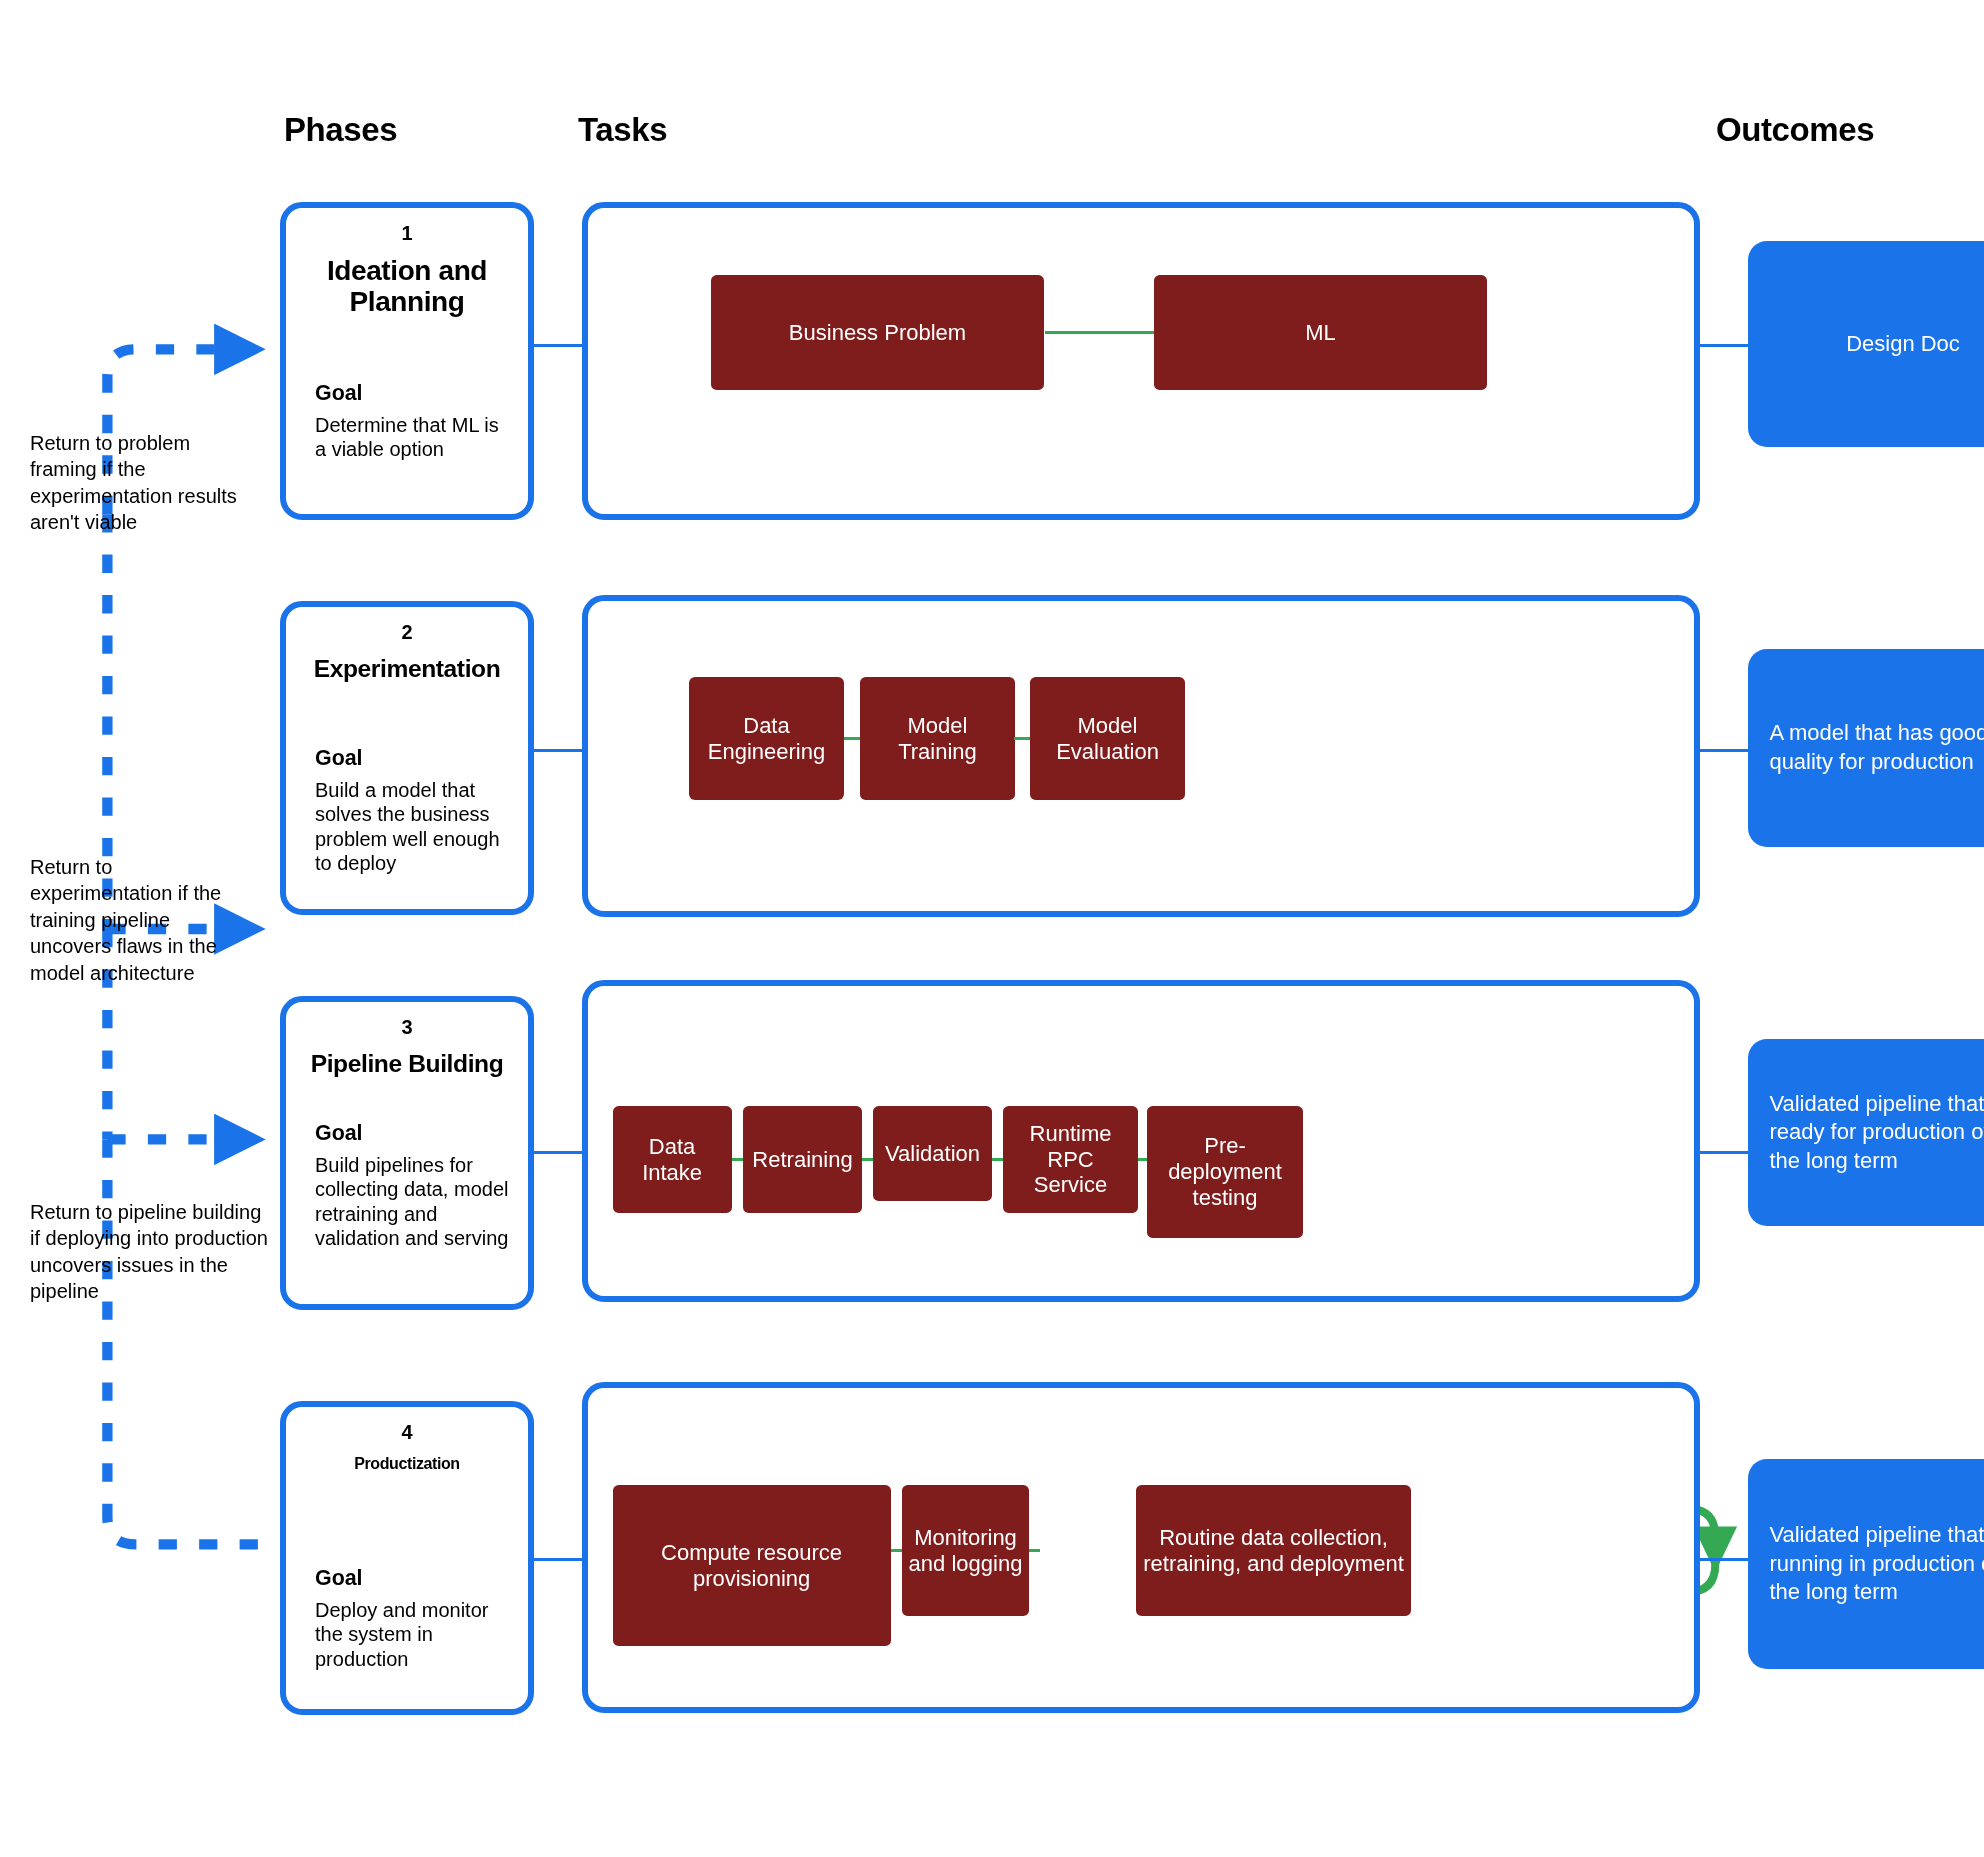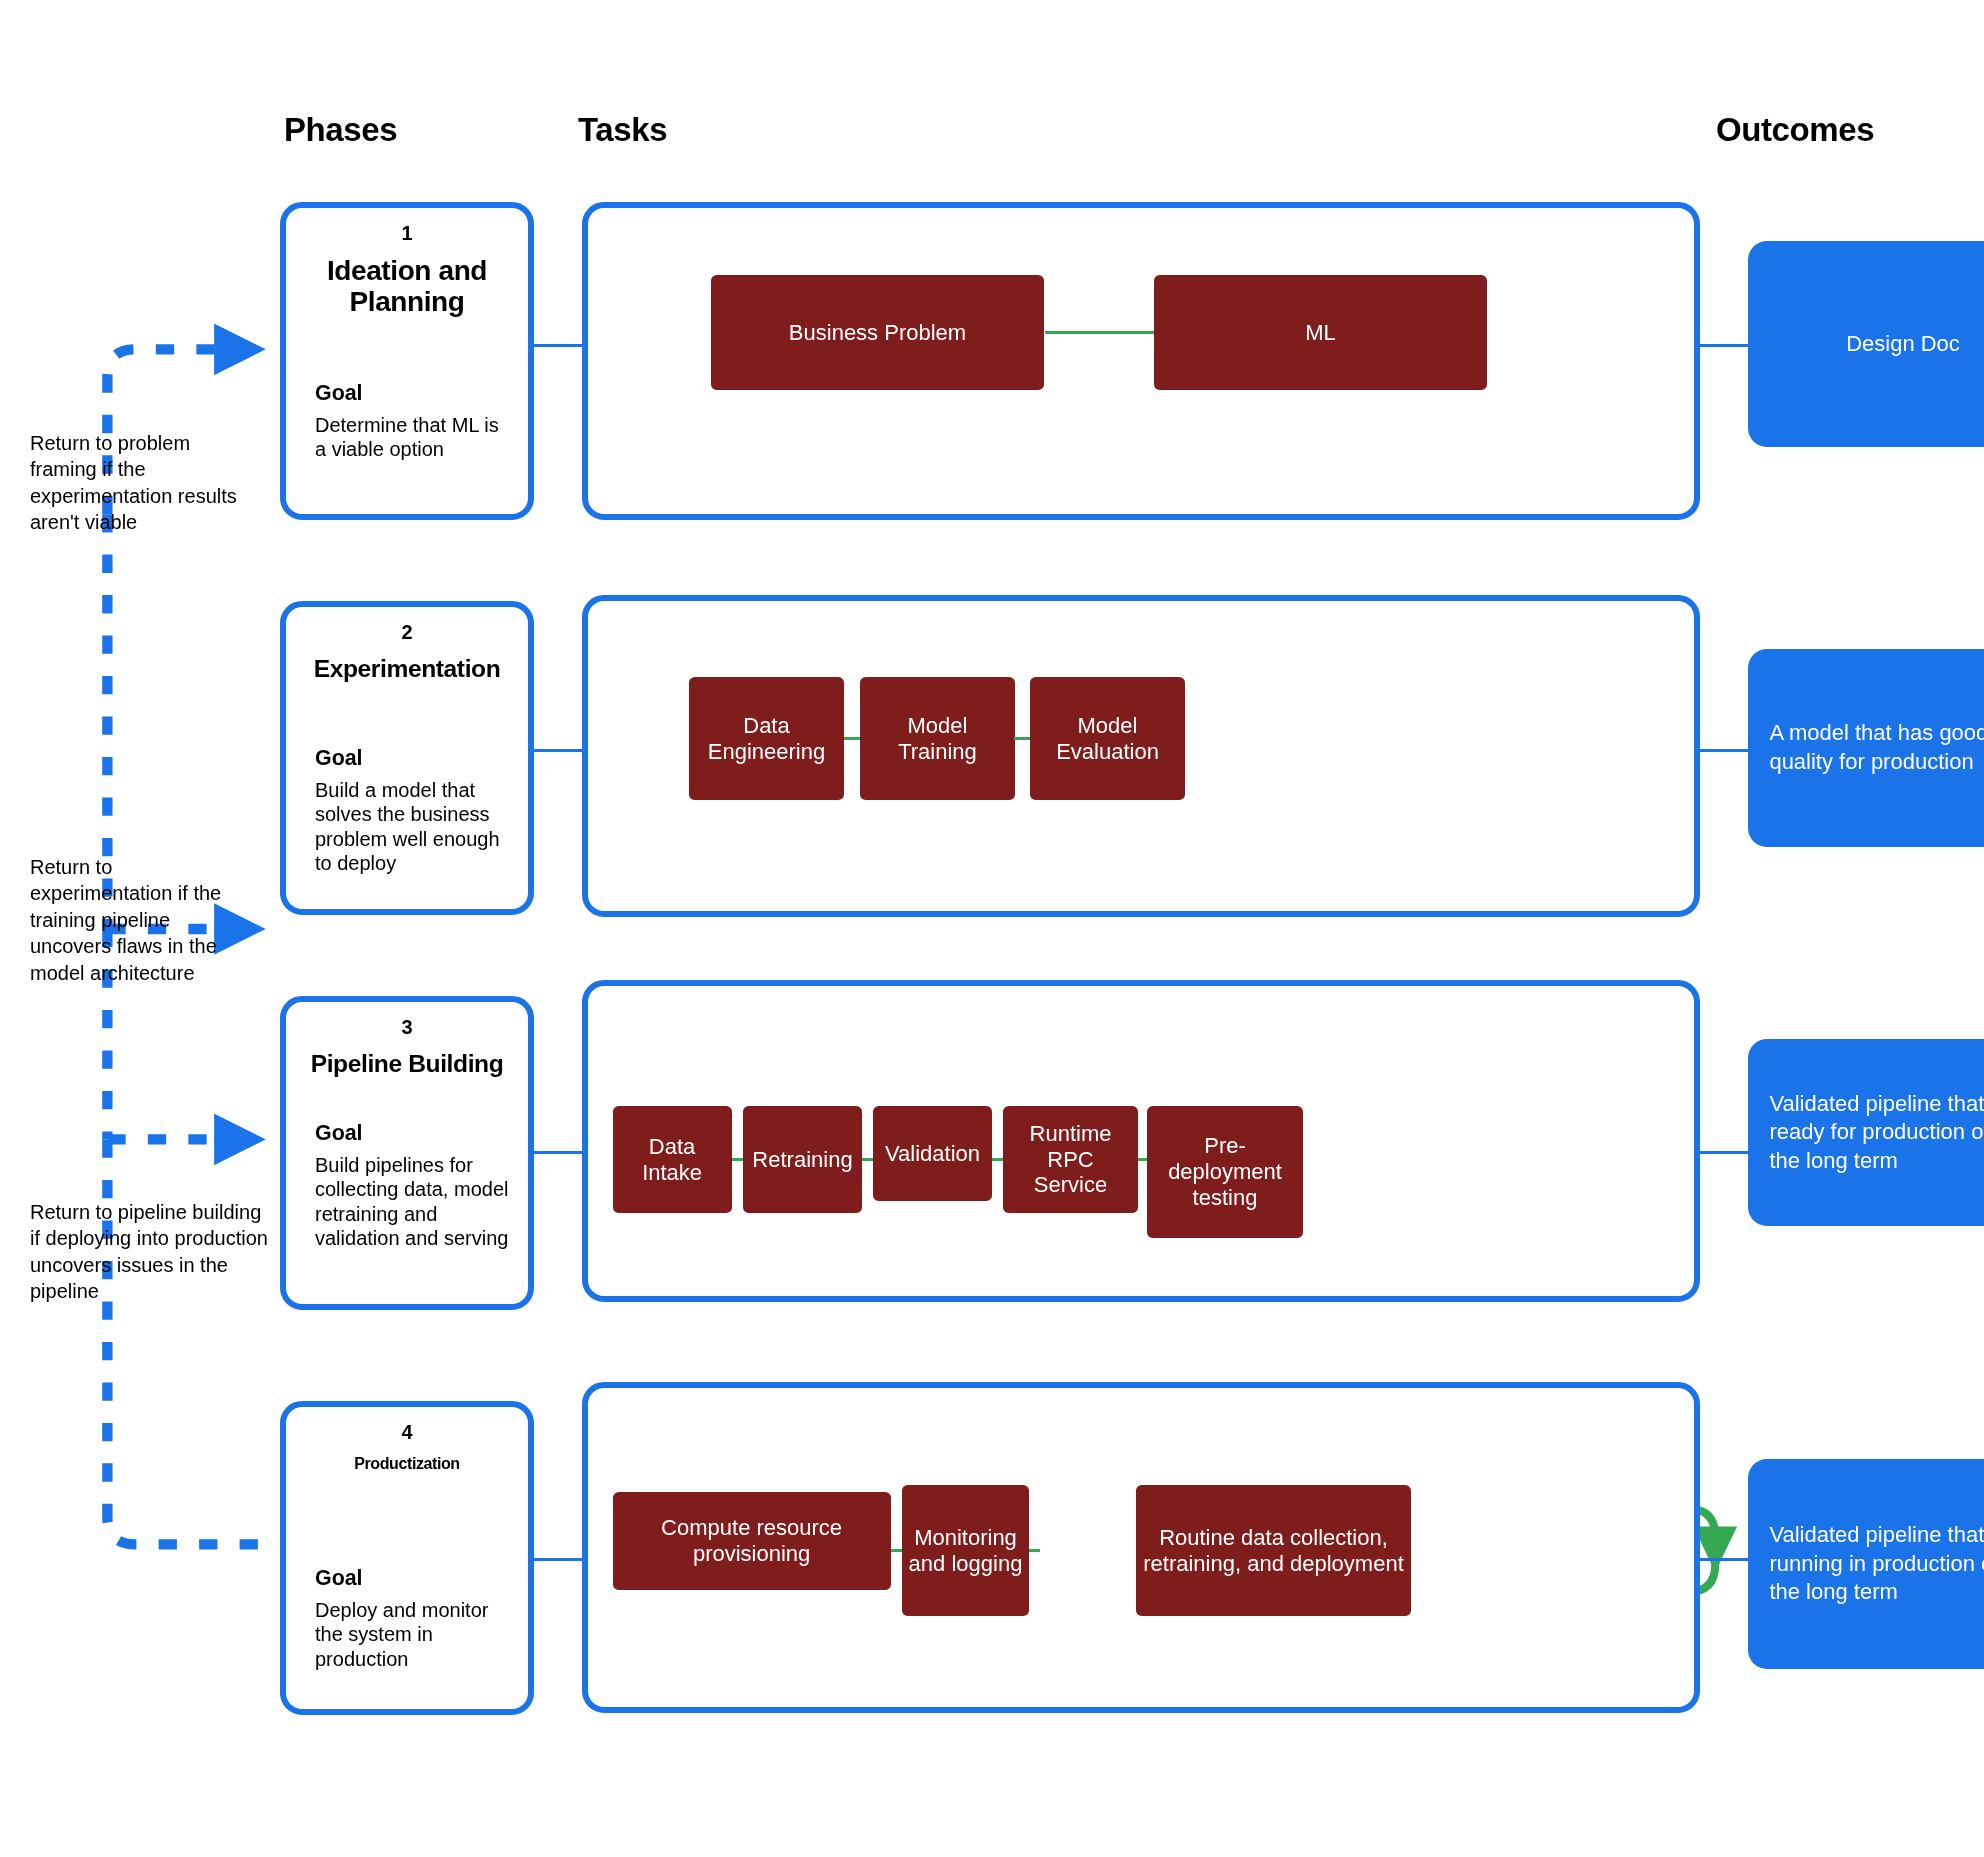--- a/index.html
+++ b/index.html
@@ -183,21 +183,21 @@
   <div class="phase-card" style="left:280px;top:601px;width:254px;height:314px;">
     <div class="phase-num">2</div>
     <div class="phase-title" style="top:48px;font-size:24.6px;">Experimentation</div>
     <div class="goal-label" style="top:139px;">Goal</div>
     <div class="goal-text" style="top:171px;">Build a model that solves the business problem well enough to deploy</div>
   </div>
 
   <div class="bconn" style="left:534px;top:749px;width:48px;"></div>
 
   <div class="tasks-box" style="left:582px;top:595px;width:1118px;height:322px;">
-    <div class="tnode" style="left:101px;top:76px;width:155px;height:123px;">Data Engineering</div>
+    <div class="tnode" style="left:101px;top:76px;width:155px;height:123px;border-radius:6px;">Data Engineering</div>
     <div class="gconn" style="left:256px;top:136px;width:16px;"></div>
     <div class="tnode" style="left:272px;top:76px;width:155px;height:123px;">Model Training</div>
     <div class="gconn" style="left:426px;top:136px;width:16px;"></div>
     <div class="tnode" style="left:442px;top:76px;width:155px;height:123px;">Model Evaluation</div>
   </div>
 
   <div class="bconn" style="left:1700px;top:749px;width:48px;"></div>
 
   <div class="outcome" style="left:1748px;top:649px;width:310px;height:198px;">A model that has good quality for production</div>
 
@@ -229,21 +229,21 @@
   <div class="phase-card" style="left:280px;top:1401px;width:254px;height:314px;">
     <div class="phase-num">4</div>
     <div class="phase-title" style="top:48px;font-size:16px;">Productization</div>
     <div class="goal-label" style="top:159px;">Goal</div>
     <div class="goal-text" style="top:191px;">Deploy and monitor the system in production</div>
   </div>
 
   <div class="bconn" style="left:534px;top:1558px;width:48px;"></div>
 
   <div class="tasks-box" style="left:582px;top:1382px;width:1118px;height:331px;">
-    <div class="tnode" style="left:24.6px;top:104px;width:278px;height:98px;">Compute  resource provisioning</div>
+    <div class="tnode" style="left:24.6px;top:97px;width:278px;height:161px;">Compute  resource provisioning</div>
     <div class="gconn" style="left:303px;top:161px;width:11px;"></div>
     <div class="tnode" style="left:314px;top:97px;width:127px;height:131px;">Monitoring and logging</div>
     <div class="gconn" style="left:441px;top:161px;width:11px;"></div>
     <div class="tnode" style="left:548px;top:97px;width:275px;height:131px;">Routine data collection, retraining, and deployment</div>
   </div>
 
   <div class="bconn" style="left:1700px;top:1558px;width:48px;"></div>
 
   <div class="outcome" style="left:1748px;top:1459px;width:310px;height:210px;">Validated pipeline that's running in production over the long term</div>
 

